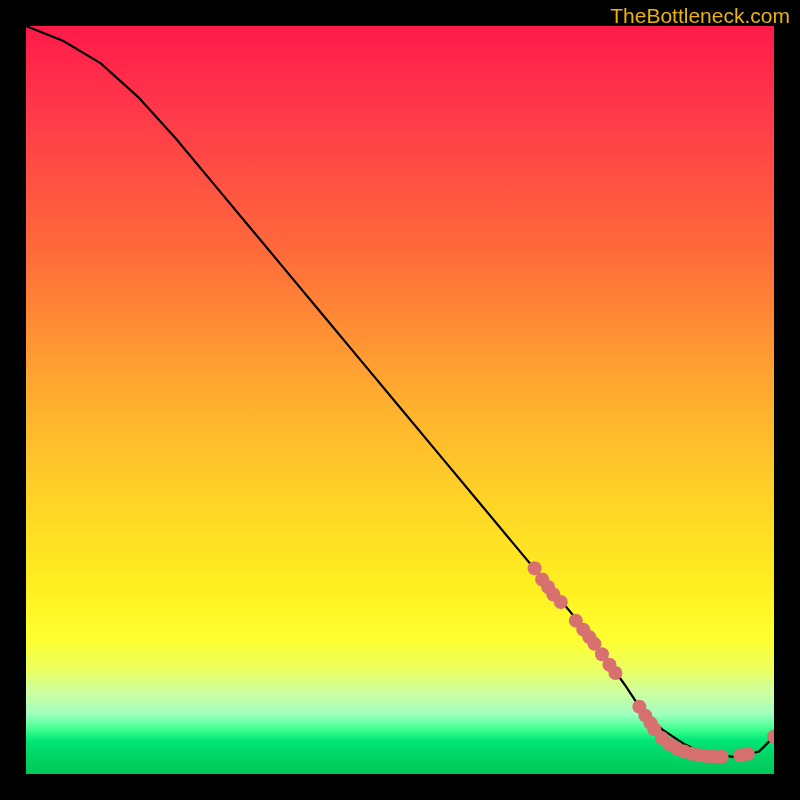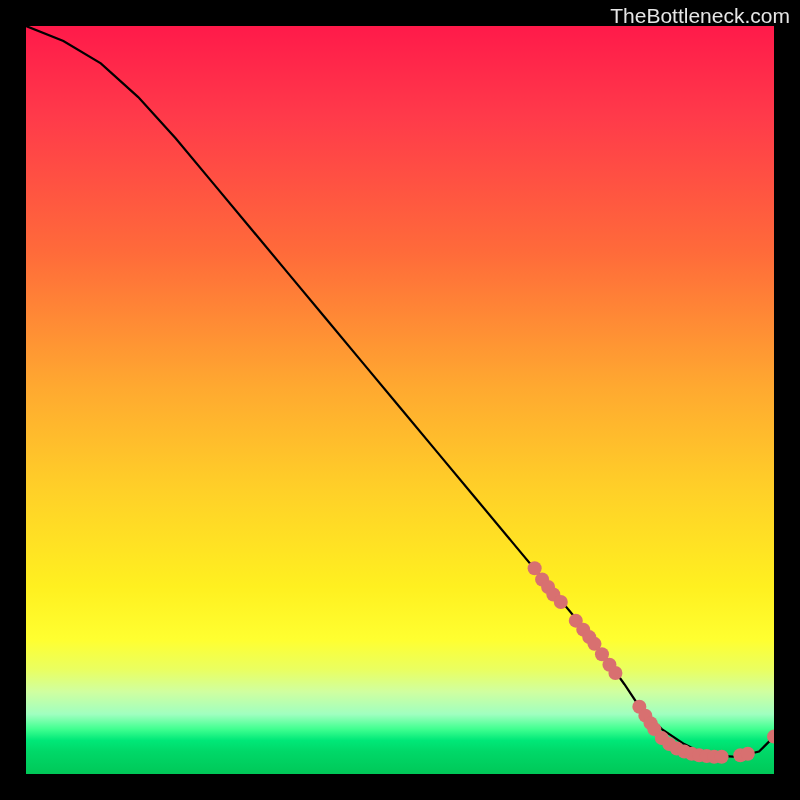--- a/index.html
+++ b/index.html
@@ -14,21 +14,21 @@
   .container {
     position: relative;
     width: 800px;
     height: 800px;
     background: #000;
   }
   .watermark {
     position: absolute;
     top: 4px;
     right: 10px;
-    color: #e5e5e5;
+    color: #eab308;
     font-size: 21px;
     font-weight: 500;
     z-index: 10;
   }
   .plot-area {
     position: absolute;
     left: 26px;
     top: 26px;
     width: 748px;
     height: 748px;

